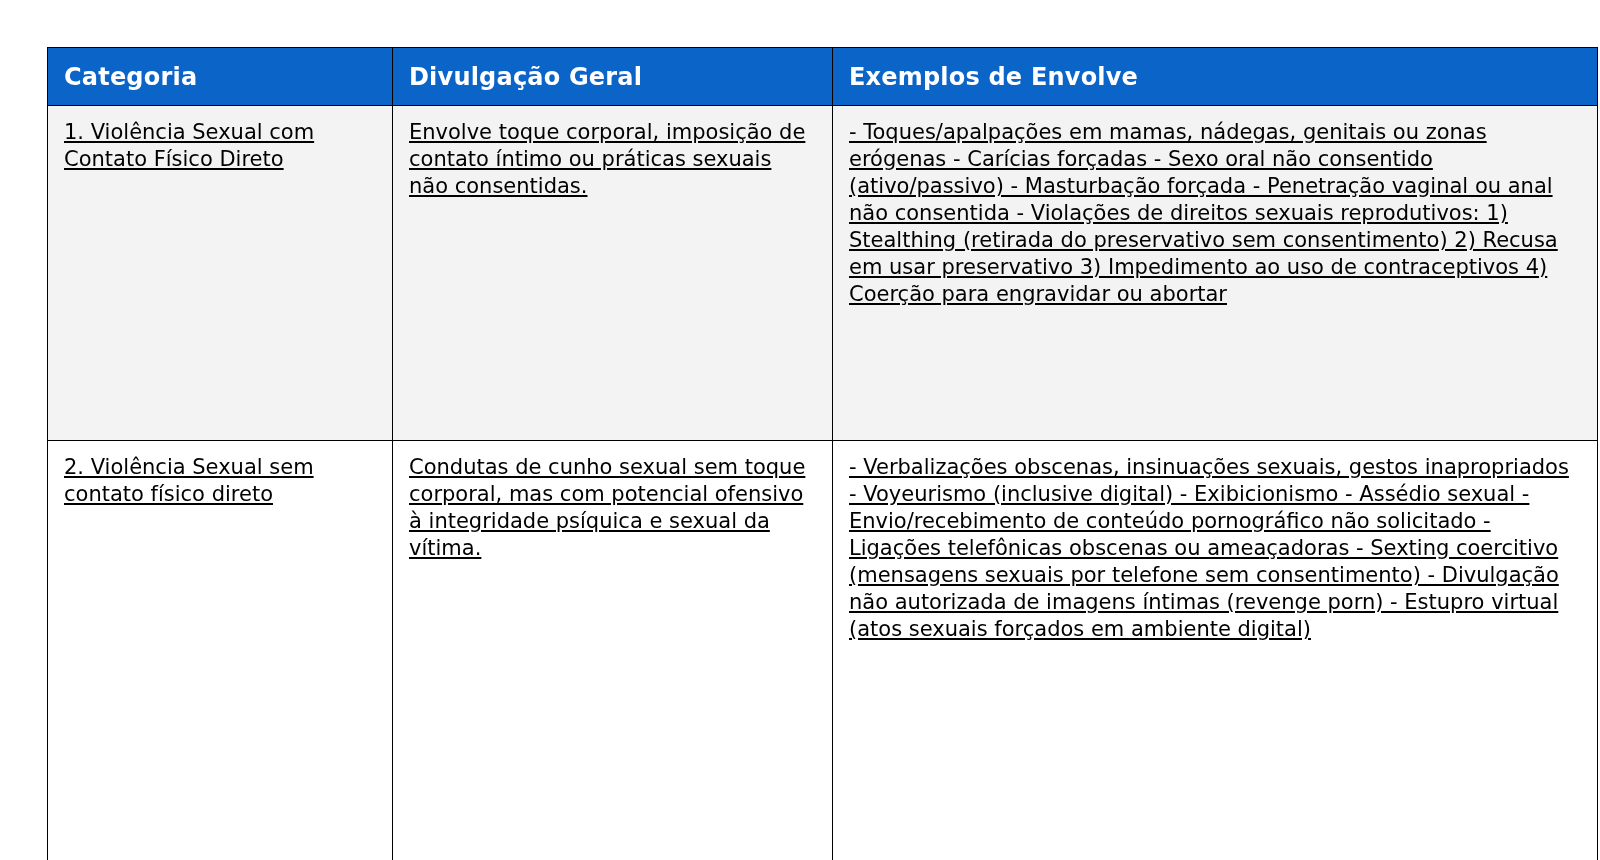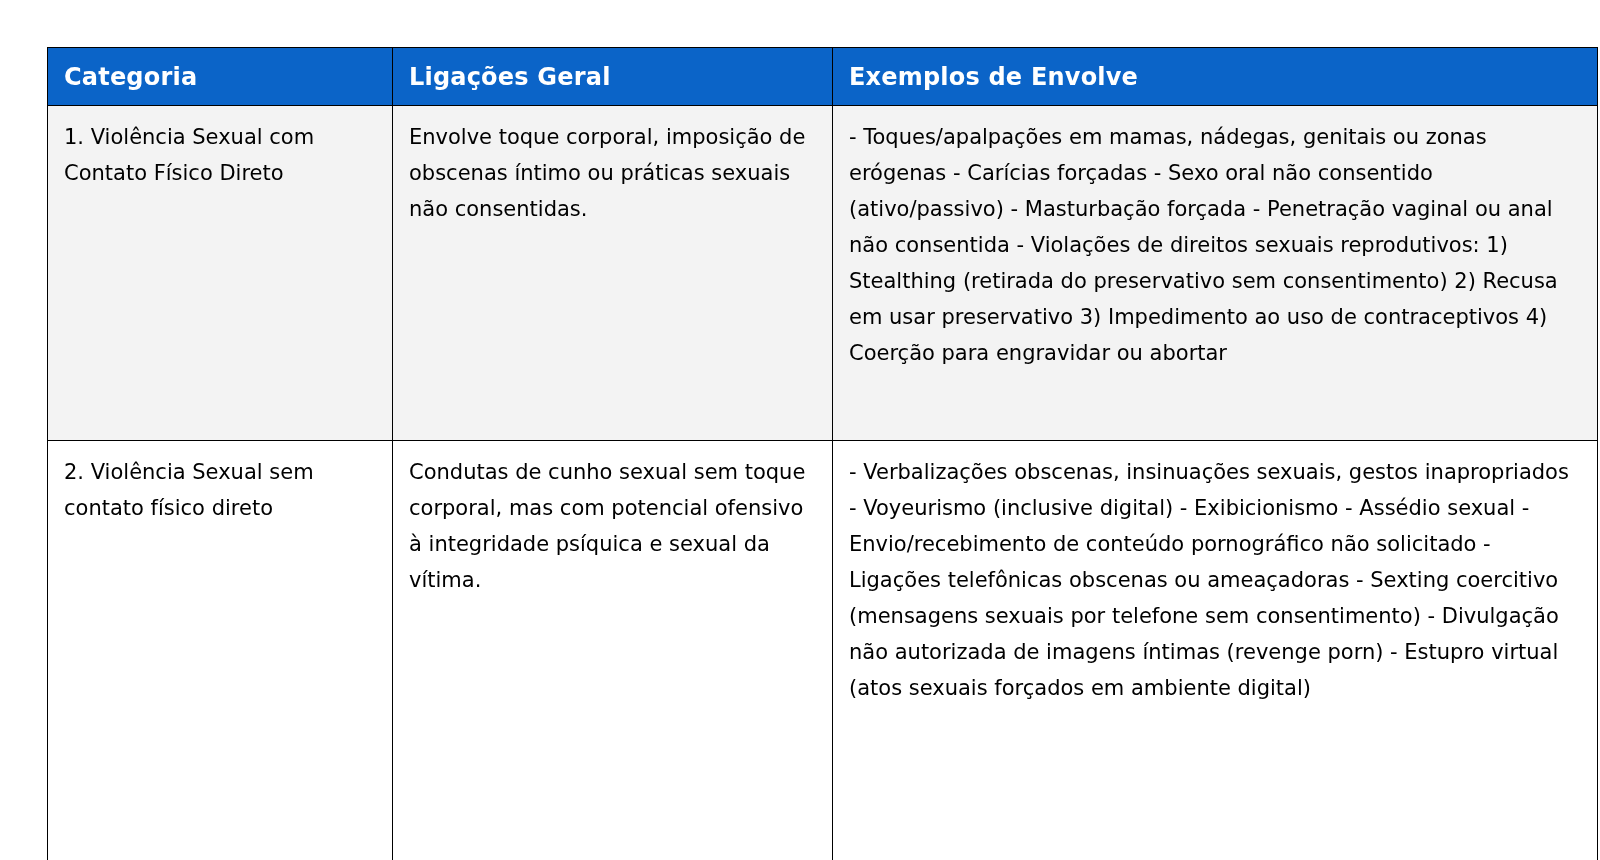--- a/index.html
+++ b/index.html
@@ -35,22 +35,23 @@
   table.data-table th {
     background: #0b64c8;
     color: #ffffff;
     font-size: 24px;
     font-weight: bold;
     padding: 15px 16px 14px 16px;
     letter-spacing: 0.2px;
   }
   table.data-table td {
     font-size: 21px;
-    line-height: 36px;
+    line-height: 27px;
     padding: 13px 16px;
+    text-decoration: underline;
   }
   .col-categoria { width: 345px; }
   .col-descricao { width: 440px; }
   .col-exemplos  { width: 765px; }
   tr.row-odd  td { background: #f3f3f3; }
   tr.row-even td { background: #ffffff; }
   tr.row-1 { height: 335px; }
   tr.row-2 { height: 480px; } 
 </style>
 </head>
@@ -59,28 +60,28 @@
 <div class="page">
   <table class="data-table">
     <colgroup>
       <col class="col-categoria">
       <col class="col-descricao">
       <col class="col-exemplos">
     </colgroup>
     <thead>
       <tr>
         <th>Categoria</th>
-        <th>Ligações Geral</th>
+        <th>Divulgação Geral</th>
         <th>Exemplos de Envolve</th>
       </tr>
     </thead>
     <tbody>
       <tr class="row-odd row-1">
         <td>1. Violência Sexual com Contato Físico Direto</td>
-        <td>Envolve toque corporal, imposição de obscenas íntimo ou práticas sexuais não consentidas.</td>
+        <td>Envolve toque corporal, imposição de contato íntimo ou práticas sexuais não consentidas.</td>
         <td>- Toques/apalpações em mamas, nádegas, genitais ou zonas erógenas - Carícias forçadas - Sexo oral não consentido (ativo/passivo) - Masturbação forçada - Penetração vaginal ou anal não consentida - Violações de direitos sexuais reprodutivos: 1) Stealthing (retirada do preservativo sem consentimento) 2) Recusa em usar preservativo 3) Impedimento ao uso de contraceptivos 4) Coerção para engravidar ou abortar</td>
       </tr>
       <tr class="row-even row-2">
         <td>2. Violência Sexual sem contato físico direto</td>
         <td>Condutas de cunho sexual sem toque corporal, mas com potencial ofensivo à integridade psíquica e sexual da vítima.</td>
         <td>- Verbalizações obscenas, insinuações sexuais, gestos inapropriados - Voyeurismo (inclusive digital) - Exibicionismo - Assédio sexual - Envio/recebimento de conteúdo pornográfico não solicitado - Ligações telefônicas obscenas ou ameaçadoras - Sexting coercitivo (mensagens sexuais por telefone sem consentimento) - Divulgação não autorizada de imagens íntimas (revenge porn) - Estupro virtual (atos sexuais forçados em ambiente digital)</td>
       </tr>
     </tbody>
   </table>
 </div>

